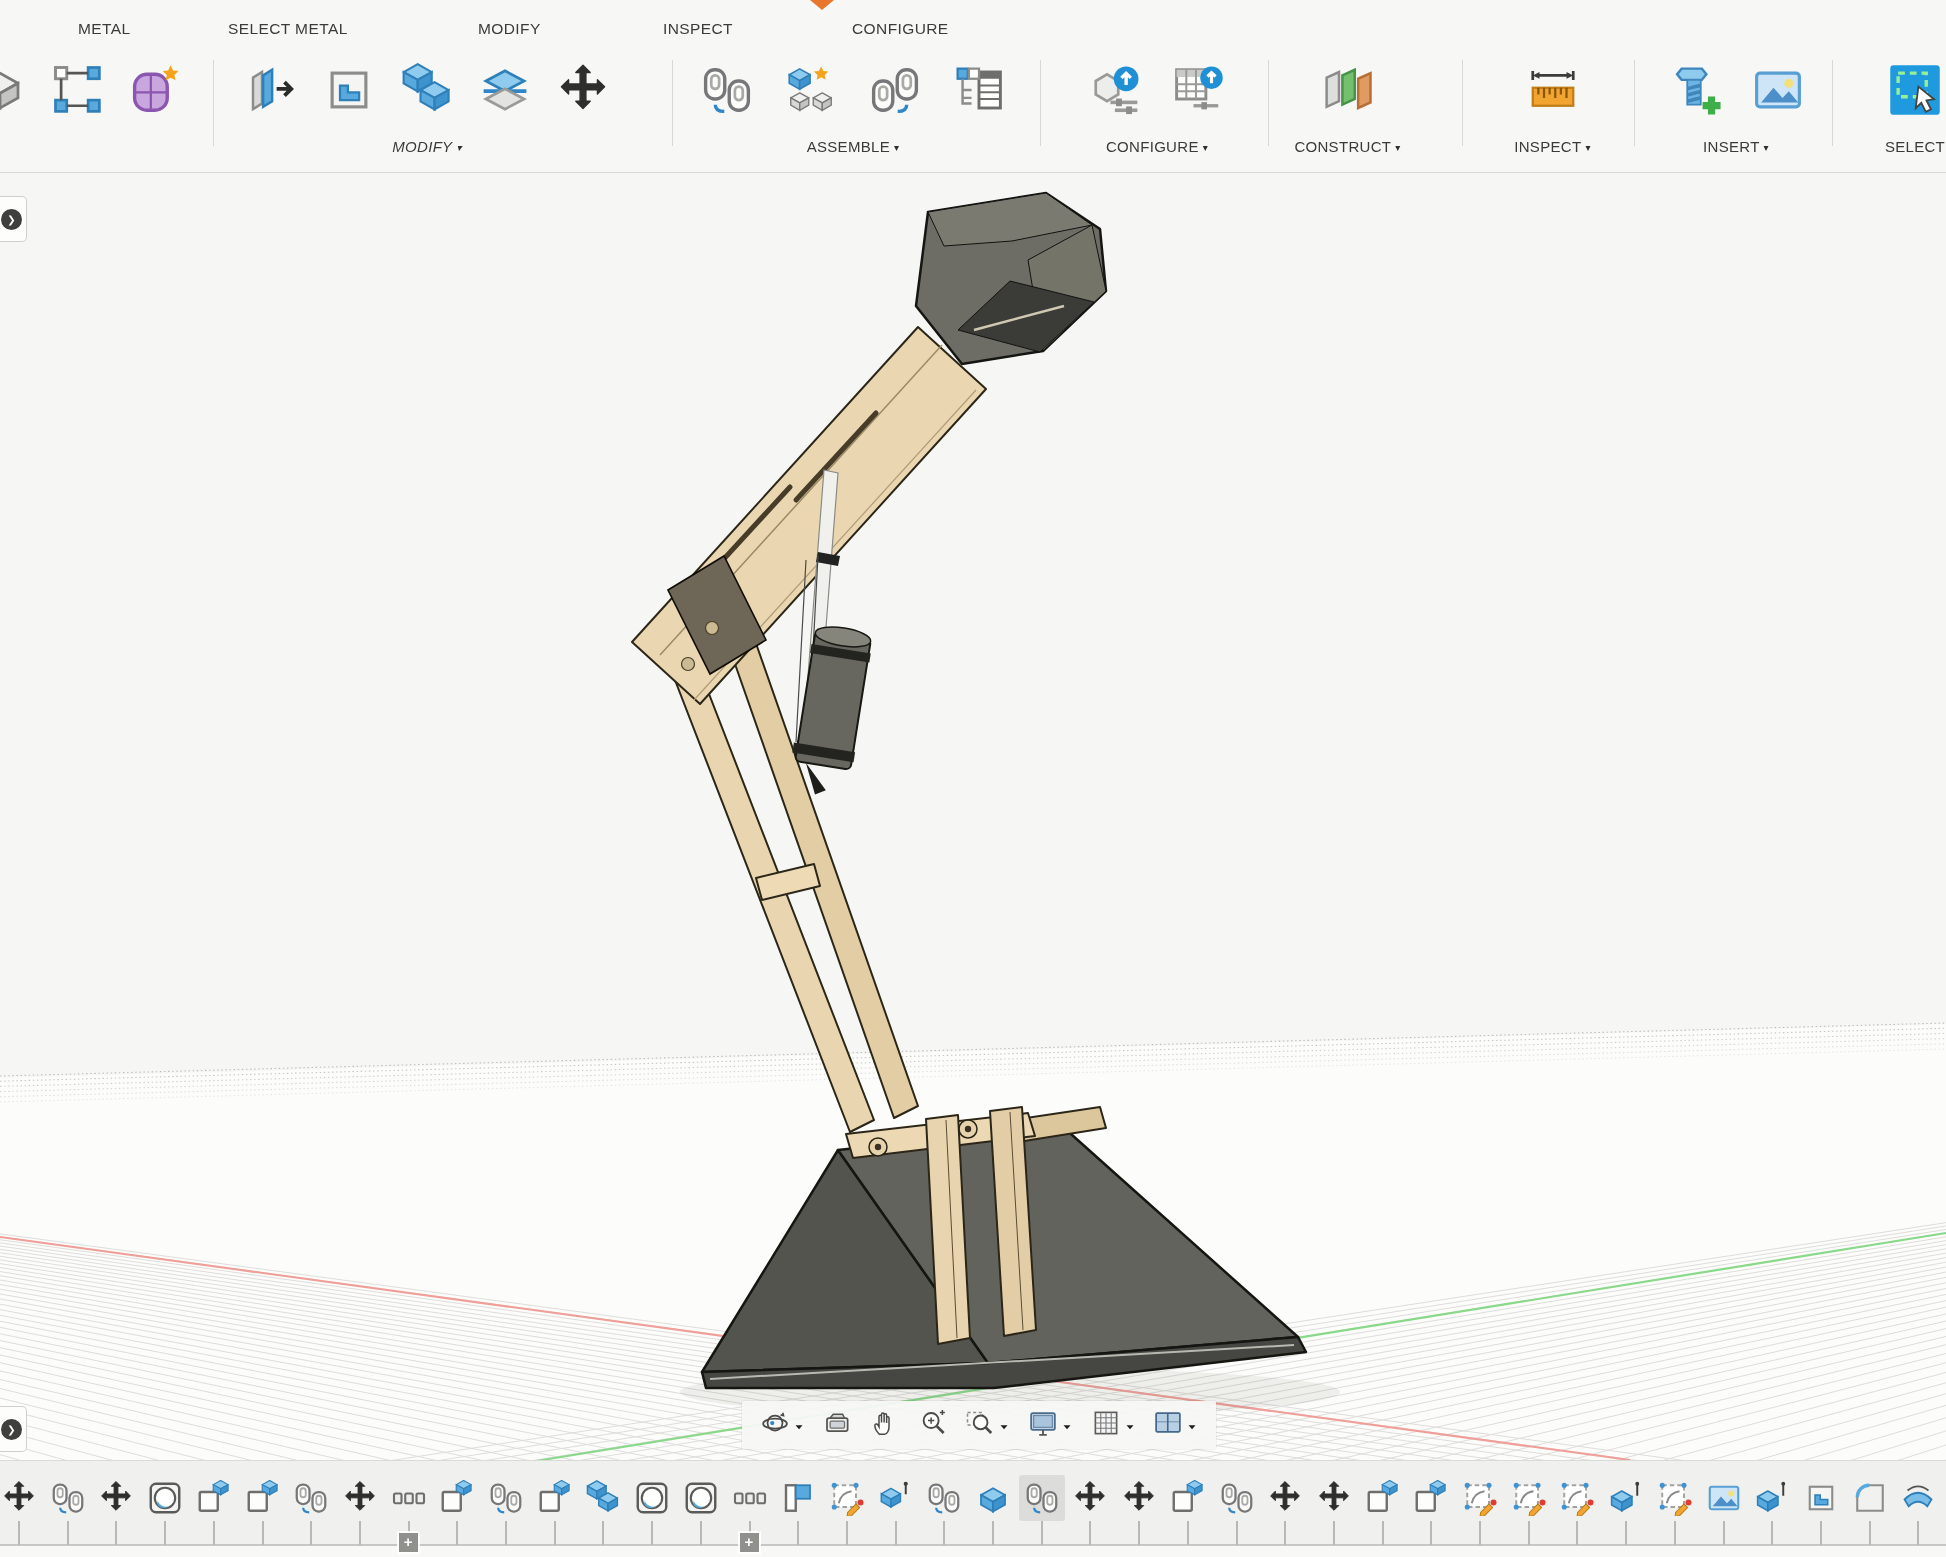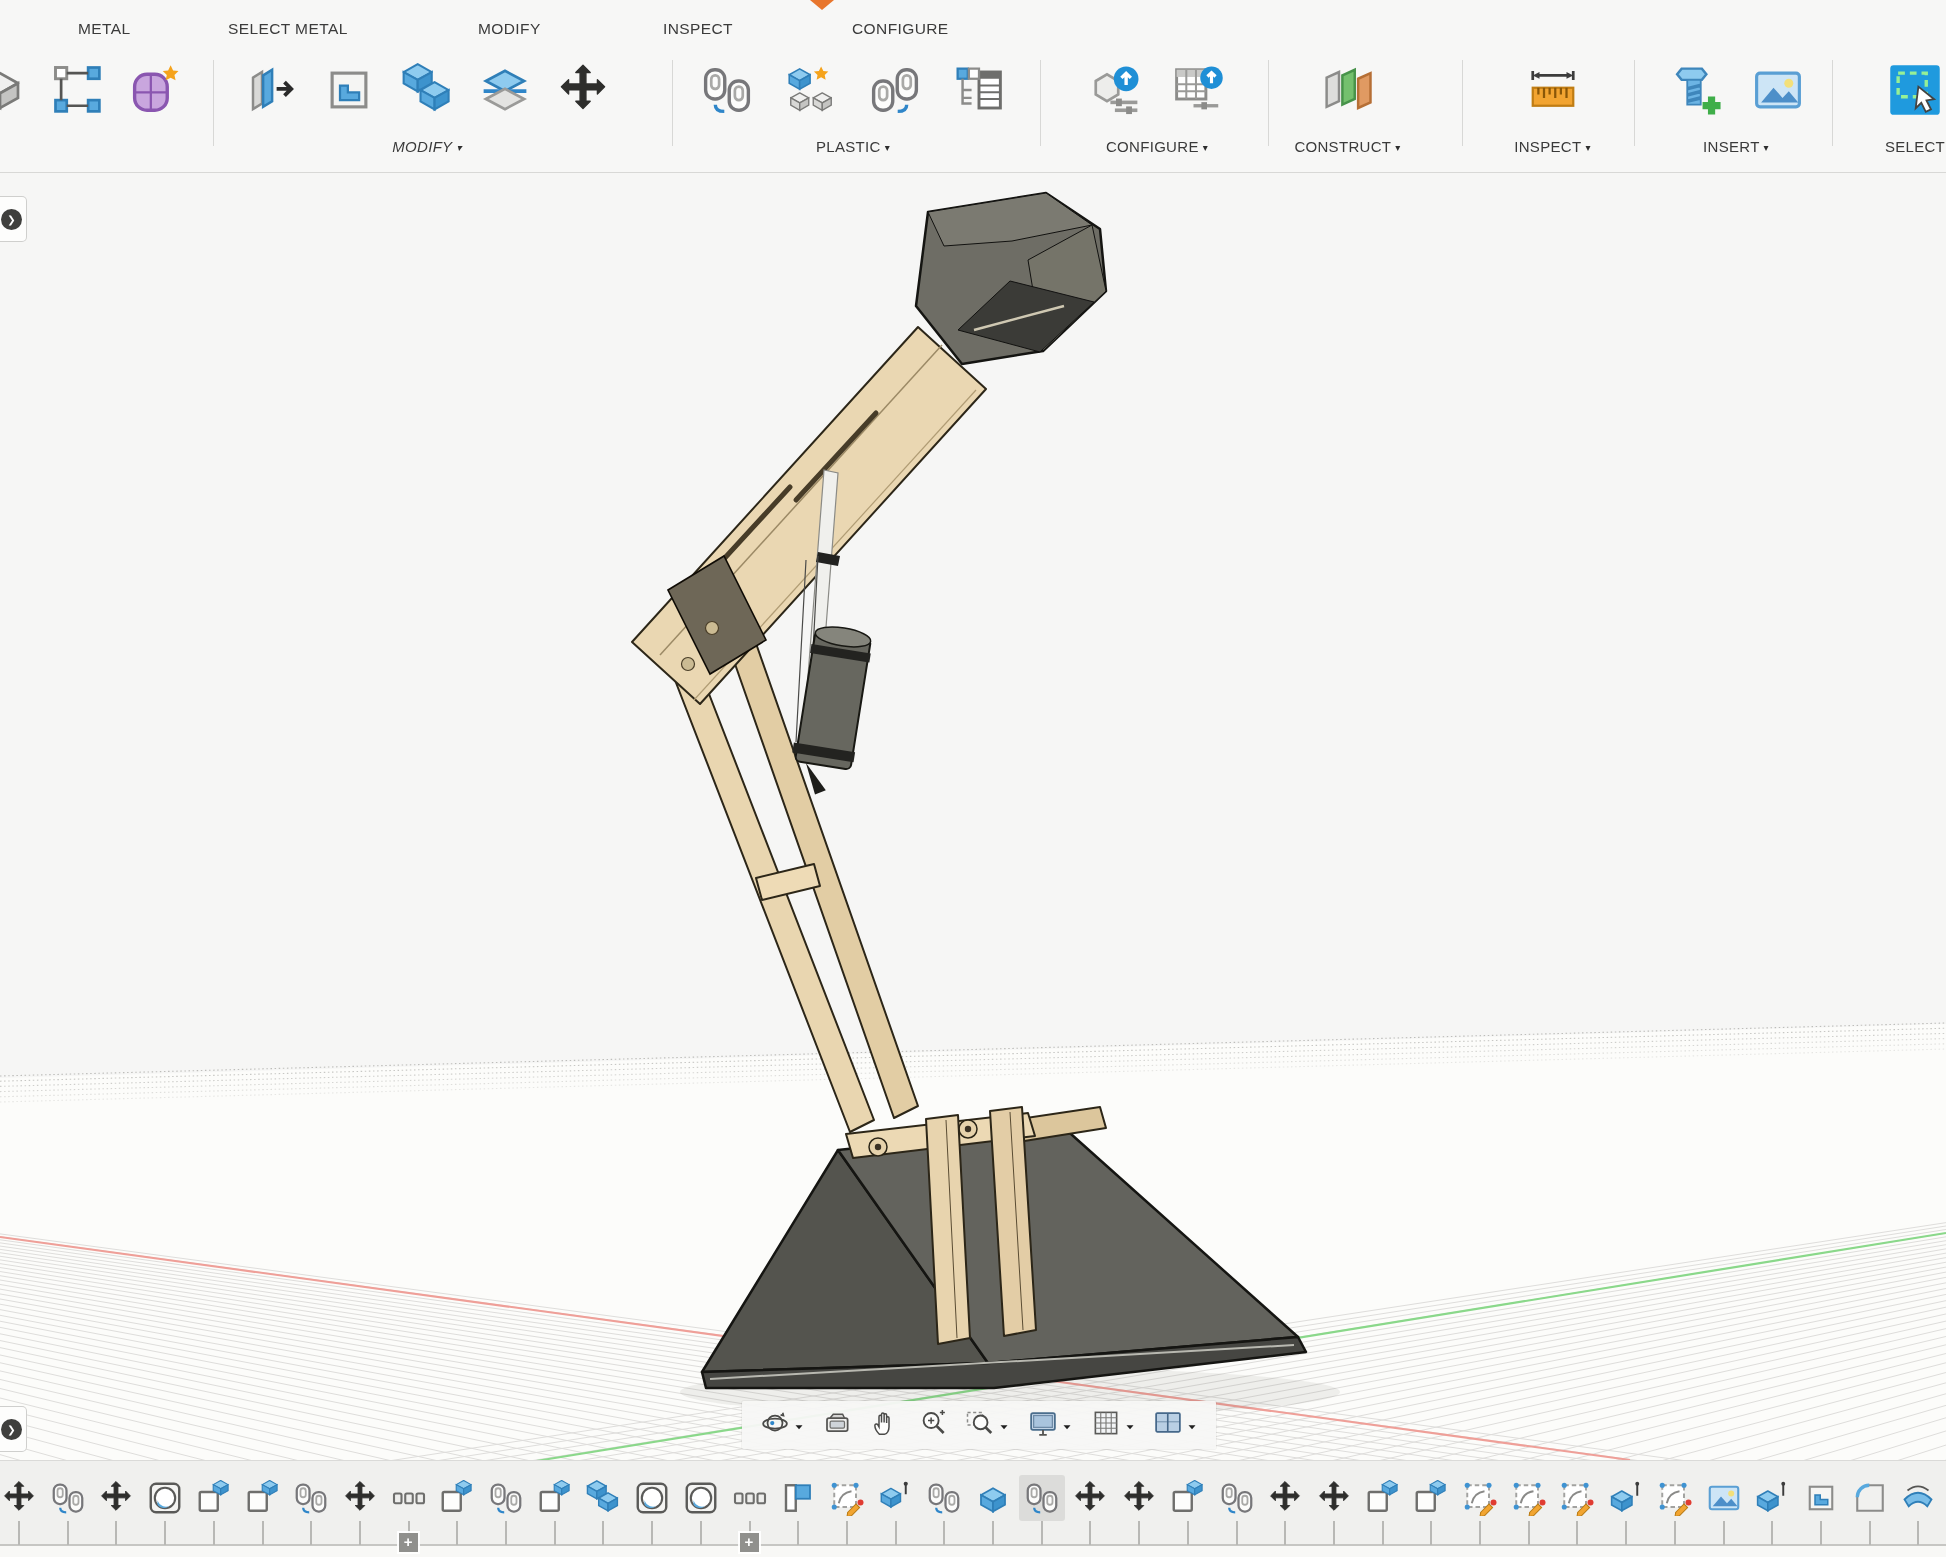--- a/index.html
+++ b/index.html
@@ -346,21 +346,21 @@
               <svg width="54" height="54" viewBox="0 0 24 24">
                 <rect x="12" y="4" width="9.5" height="16" fill="#fff" stroke="#6e6e6c" stroke-width="1.3"></rect>
                 <rect x="12" y="4" width="9.5" height="3" fill="#6e6e6c"></rect>
                 <path d="M12 10h9.5M12 13h9.5M12 16h9.5" stroke="#6e6e6c" stroke-width=".8"></path>
                 <rect x="2.5" y="2.5" width="4.5" height="4.5" fill="#58a9de" stroke="#2f7fb8"></rect>
                 <rect x="7.5" y="2.5" width="4.5" height="4.5" fill="#fff" stroke="#8c8c8a"></rect>
                 <path d="M4.7 7v11h4M4.7 12h4M4.7 15.5h4" fill="none" stroke="#8c8c8a" stroke-width="1.1"></path>
               </svg>
             </div>
           </div>
-          <div class="glabel"><span>PLASTIC</span><span class="caret">▾</span></div>
+          <div class="glabel"><span>ASSEMBLE</span><span class="caret">▾</span></div>
         </div>
         <div class="rgroup" style="left: 1082px; width: 150px;">
           <div class="icons" style="gap: 24px;">
             <div class="ribbon-icon">
               <svg width="54" height="54" viewBox="0 0 24 24">
                 <path d="M3 8l5-3 5 3v6l-5 3-5-3z" fill="#ededeb" stroke="#9a9a98" stroke-width="1.2"></path>
                 <circle cx="16.5" cy="7" r="5.5" fill="#1f8fd6"></circle>
                 <path d="M16.5 9.8V4.6M14.4 6.6l2.1-2 2.1 2" stroke="#fff" stroke-width="1.5" fill="none"></path>
                 <path d="M9.5 17.5h12" stroke="#9a9a98" stroke-width="1.6"></path>
                 <rect x="12" y="15.8" width="2.6" height="3.4" fill="#8c8c8a"></rect>

